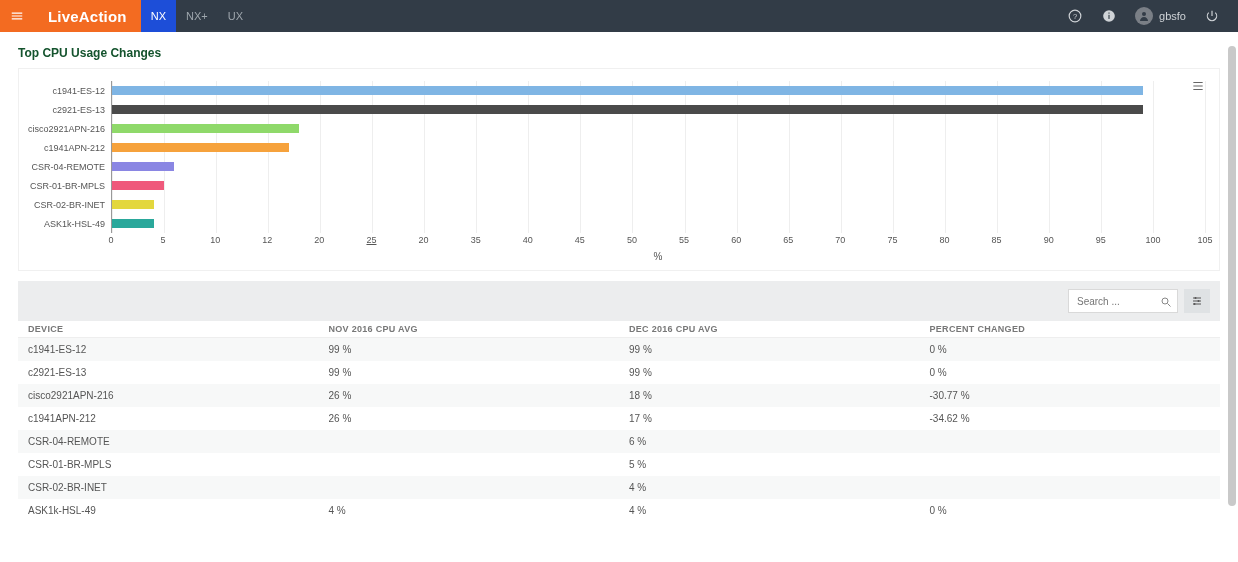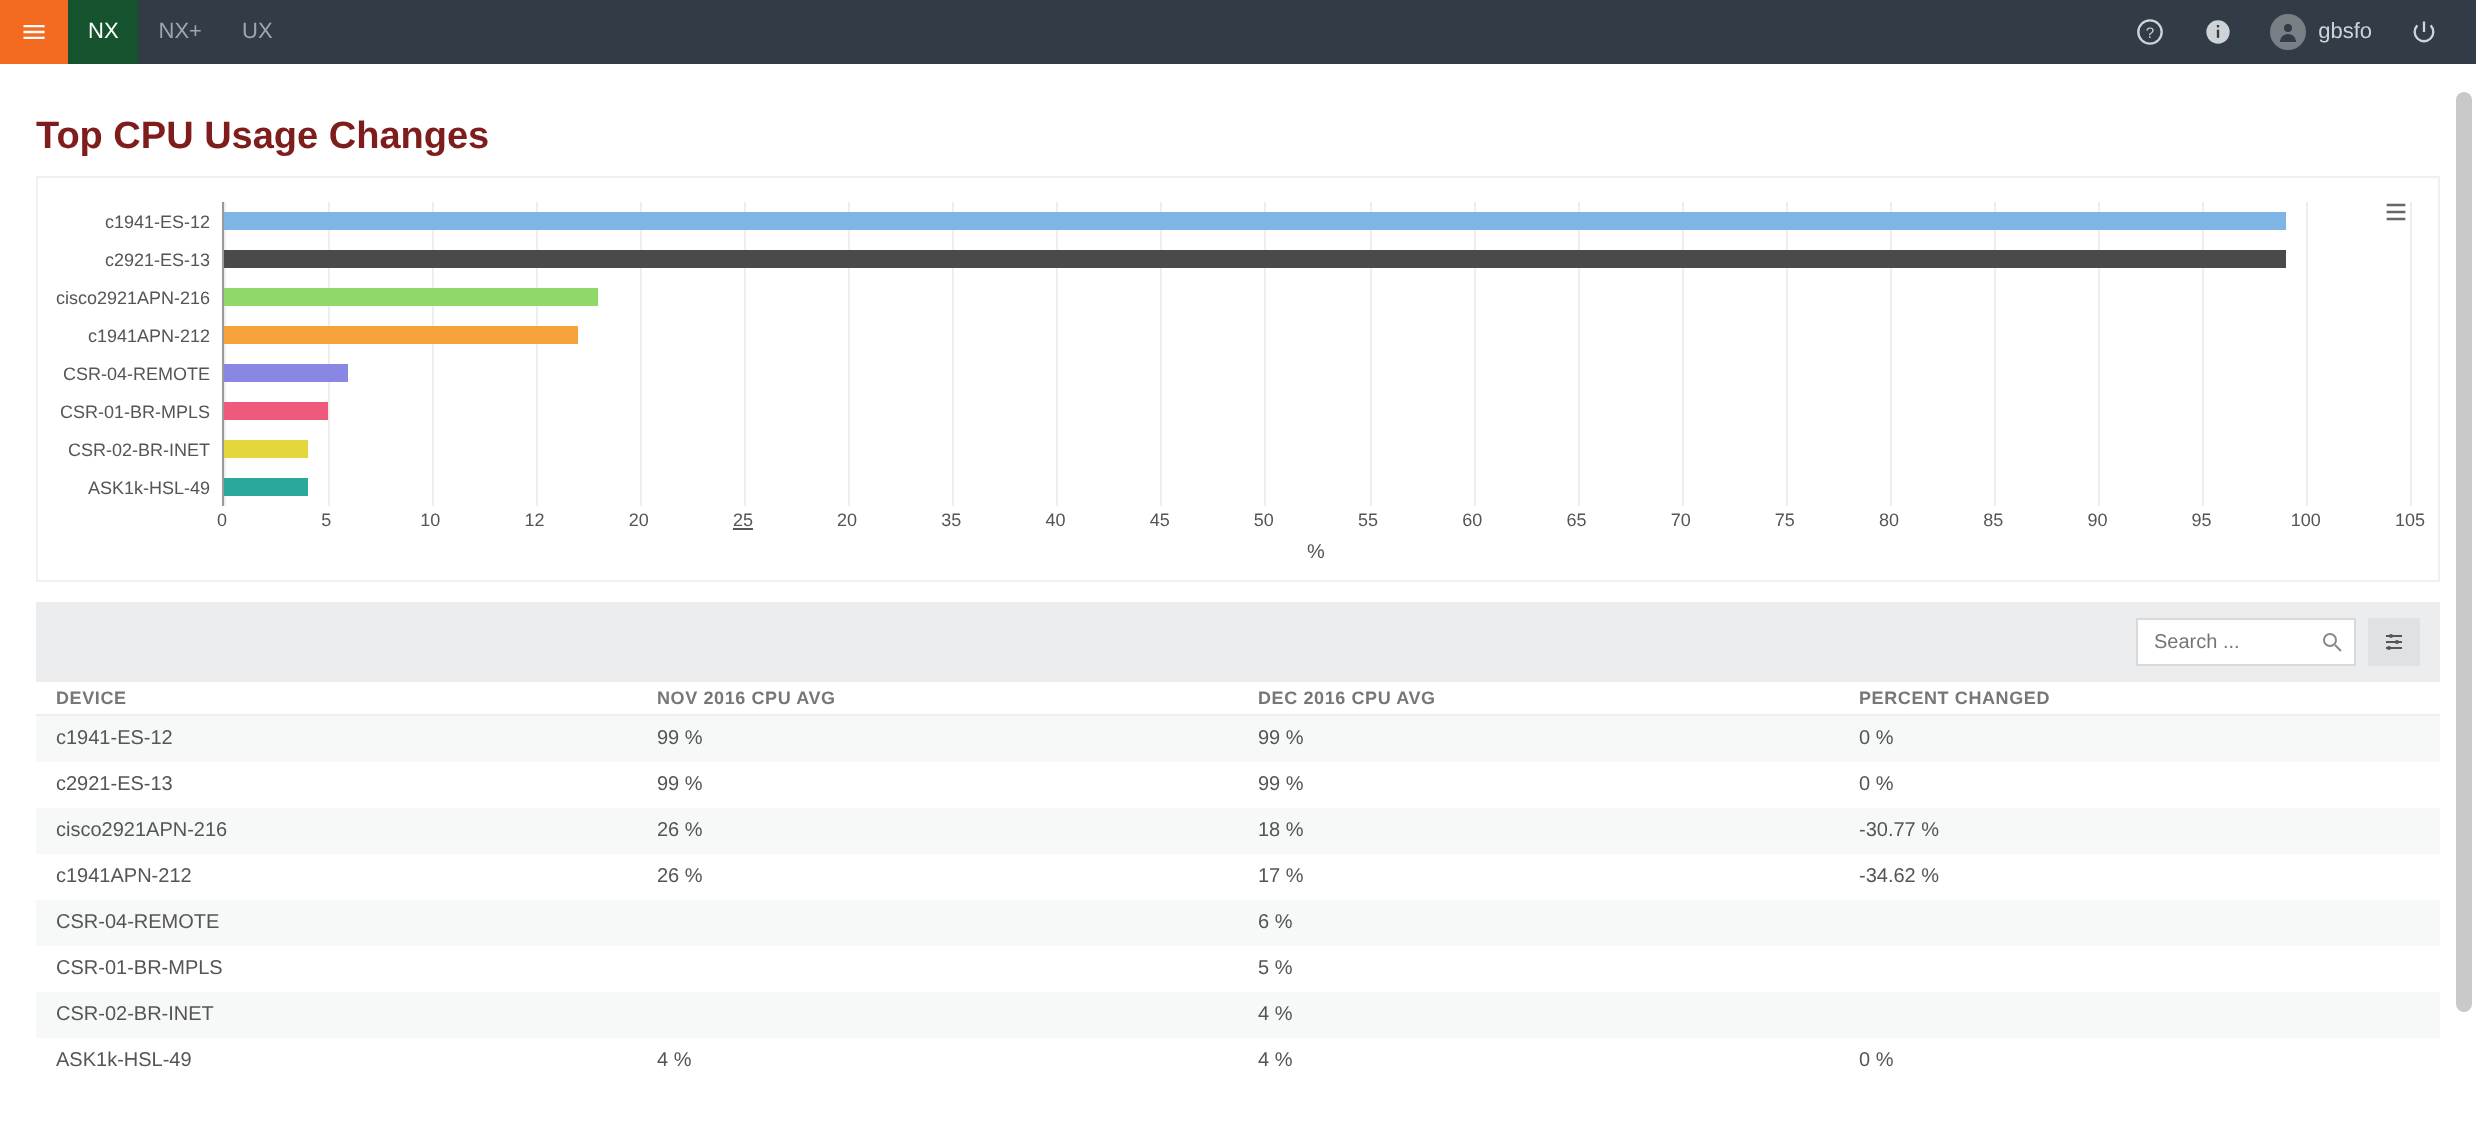--- a/index.html
+++ b/index.html
@@ -4,30 +4,30 @@
 <style>
   * { box-sizing: border-box; margin: 0; padding: 0; }
   html, body { width: 1238px; height: 562px; font-family: "Helvetica Neue", Arial, sans-serif; background:#ffffff; overflow:hidden; }
   
   .topnav { background:#323c47; height:32px; display:flex; align-items:center; color:#cfd3d7; font-size:12px; }
   .hamburger-wrap { background:#f36b21; width:34px; height:32px; display:flex; align-items:center; justify-content:center; cursor:pointer; }
   .hamburger-wrap svg { width:14px; height:14px; }
   .brand { background:#f36b21; height:32px; display:flex; align-items:center; padding:0 14px; color:#fff; font-size:15px; font-weight:600; letter-spacing:0.2px; }
   .nav-tabs { display:flex; align-items:stretch; height:32px; }
   .nav-tab { padding:0 10px; display:flex; align-items:center; font-size:11px; color:#9ea6ad; cursor:pointer; }
-  .nav-tab.active { background:#14532d; color:#fff; }
+  .nav-tab.active { background:#1d4ed8; color:#fff; }
   .topnav-spacer { flex:1; }
   .topnav-right { display:flex; align-items:center; gap:18px; padding-right:18px; color:#cfd3d7; }
   .topnav-right .ico { width:16px; height:16px; display:flex; align-items:center; justify-content:center; cursor:pointer; }
   .user-chip { display:flex; align-items:center; gap:6px; font-size:11px; color:#cfd3d7; cursor:pointer; }
   .user-chip .avatar { width:18px; height:18px; border-radius:50%; background:#7a7f86; display:flex; align-items:center; justify-content:center; }
   
   .page { padding:14px 18px 0 18px; height:calc(562px - 32px); overflow:auto; }
   .page-header { display:flex; align-items:center; margin-bottom:8px; }
-  .page-title { font-size:19px; font-weight:700; color:#7f1d1d;margin-top:12px; }
+  .page-title { font-size:12px; font-weight:700; color:#14532d; }
   .page-header-right { margin-left:auto; display:flex; align-items:center; gap:8px; font-size:10px; color:#6a6a6a; }
   .check-icon { color:#9aa0a6; }
   
   .card { border:1px solid #f0f0f0; background:#fff; padding:12px 14px 8px 14px; position:relative; margin-bottom:10px; }
   .chart-menu { position:absolute; top:10px; right:14px; cursor:pointer; color:#666; }
   .chart-area { display:flex; }
   .y-labels { width:78px; display:flex; flex-direction:column; }
   .y-label { height:19px; display:flex; align-items:center; justify-content:flex-end; font-size:9px; color:#555; padding-right:6px; white-space:nowrap; }
   .plot { flex:1; position:relative; height:152px; border-left:1px solid #999; }
   .gridlines { position:absolute; inset:0; }
@@ -61,20 +61,21 @@
 </style>
 </head>
 <body>
 
 <div class="topnav">
   <div class="hamburger-wrap">
     <svg viewBox="0 0 24 24">
         <path fill="#fff" d="M3 6h18v2H3V6zm0 5h18v2H3v-2zm0 5h18v2H3v-2z"></path>
       </svg>
   </div>
+  <div class="brand">LiveAction</div>
   <div class="nav-tabs">
     <div class="nav-tab active">NX</div>
     <div class="nav-tab">NX+</div>
     <div class="nav-tab">UX</div>
   </div>
   <div class="topnav-spacer"></div>
   <div class="topnav-right">
     <div class="ico">
       <svg width="14" height="14" viewBox="0 0 24 24">
           <circle cx="12" cy="12" r="10" fill="none" stroke="#cfd3d7" stroke-width="2"></circle>

